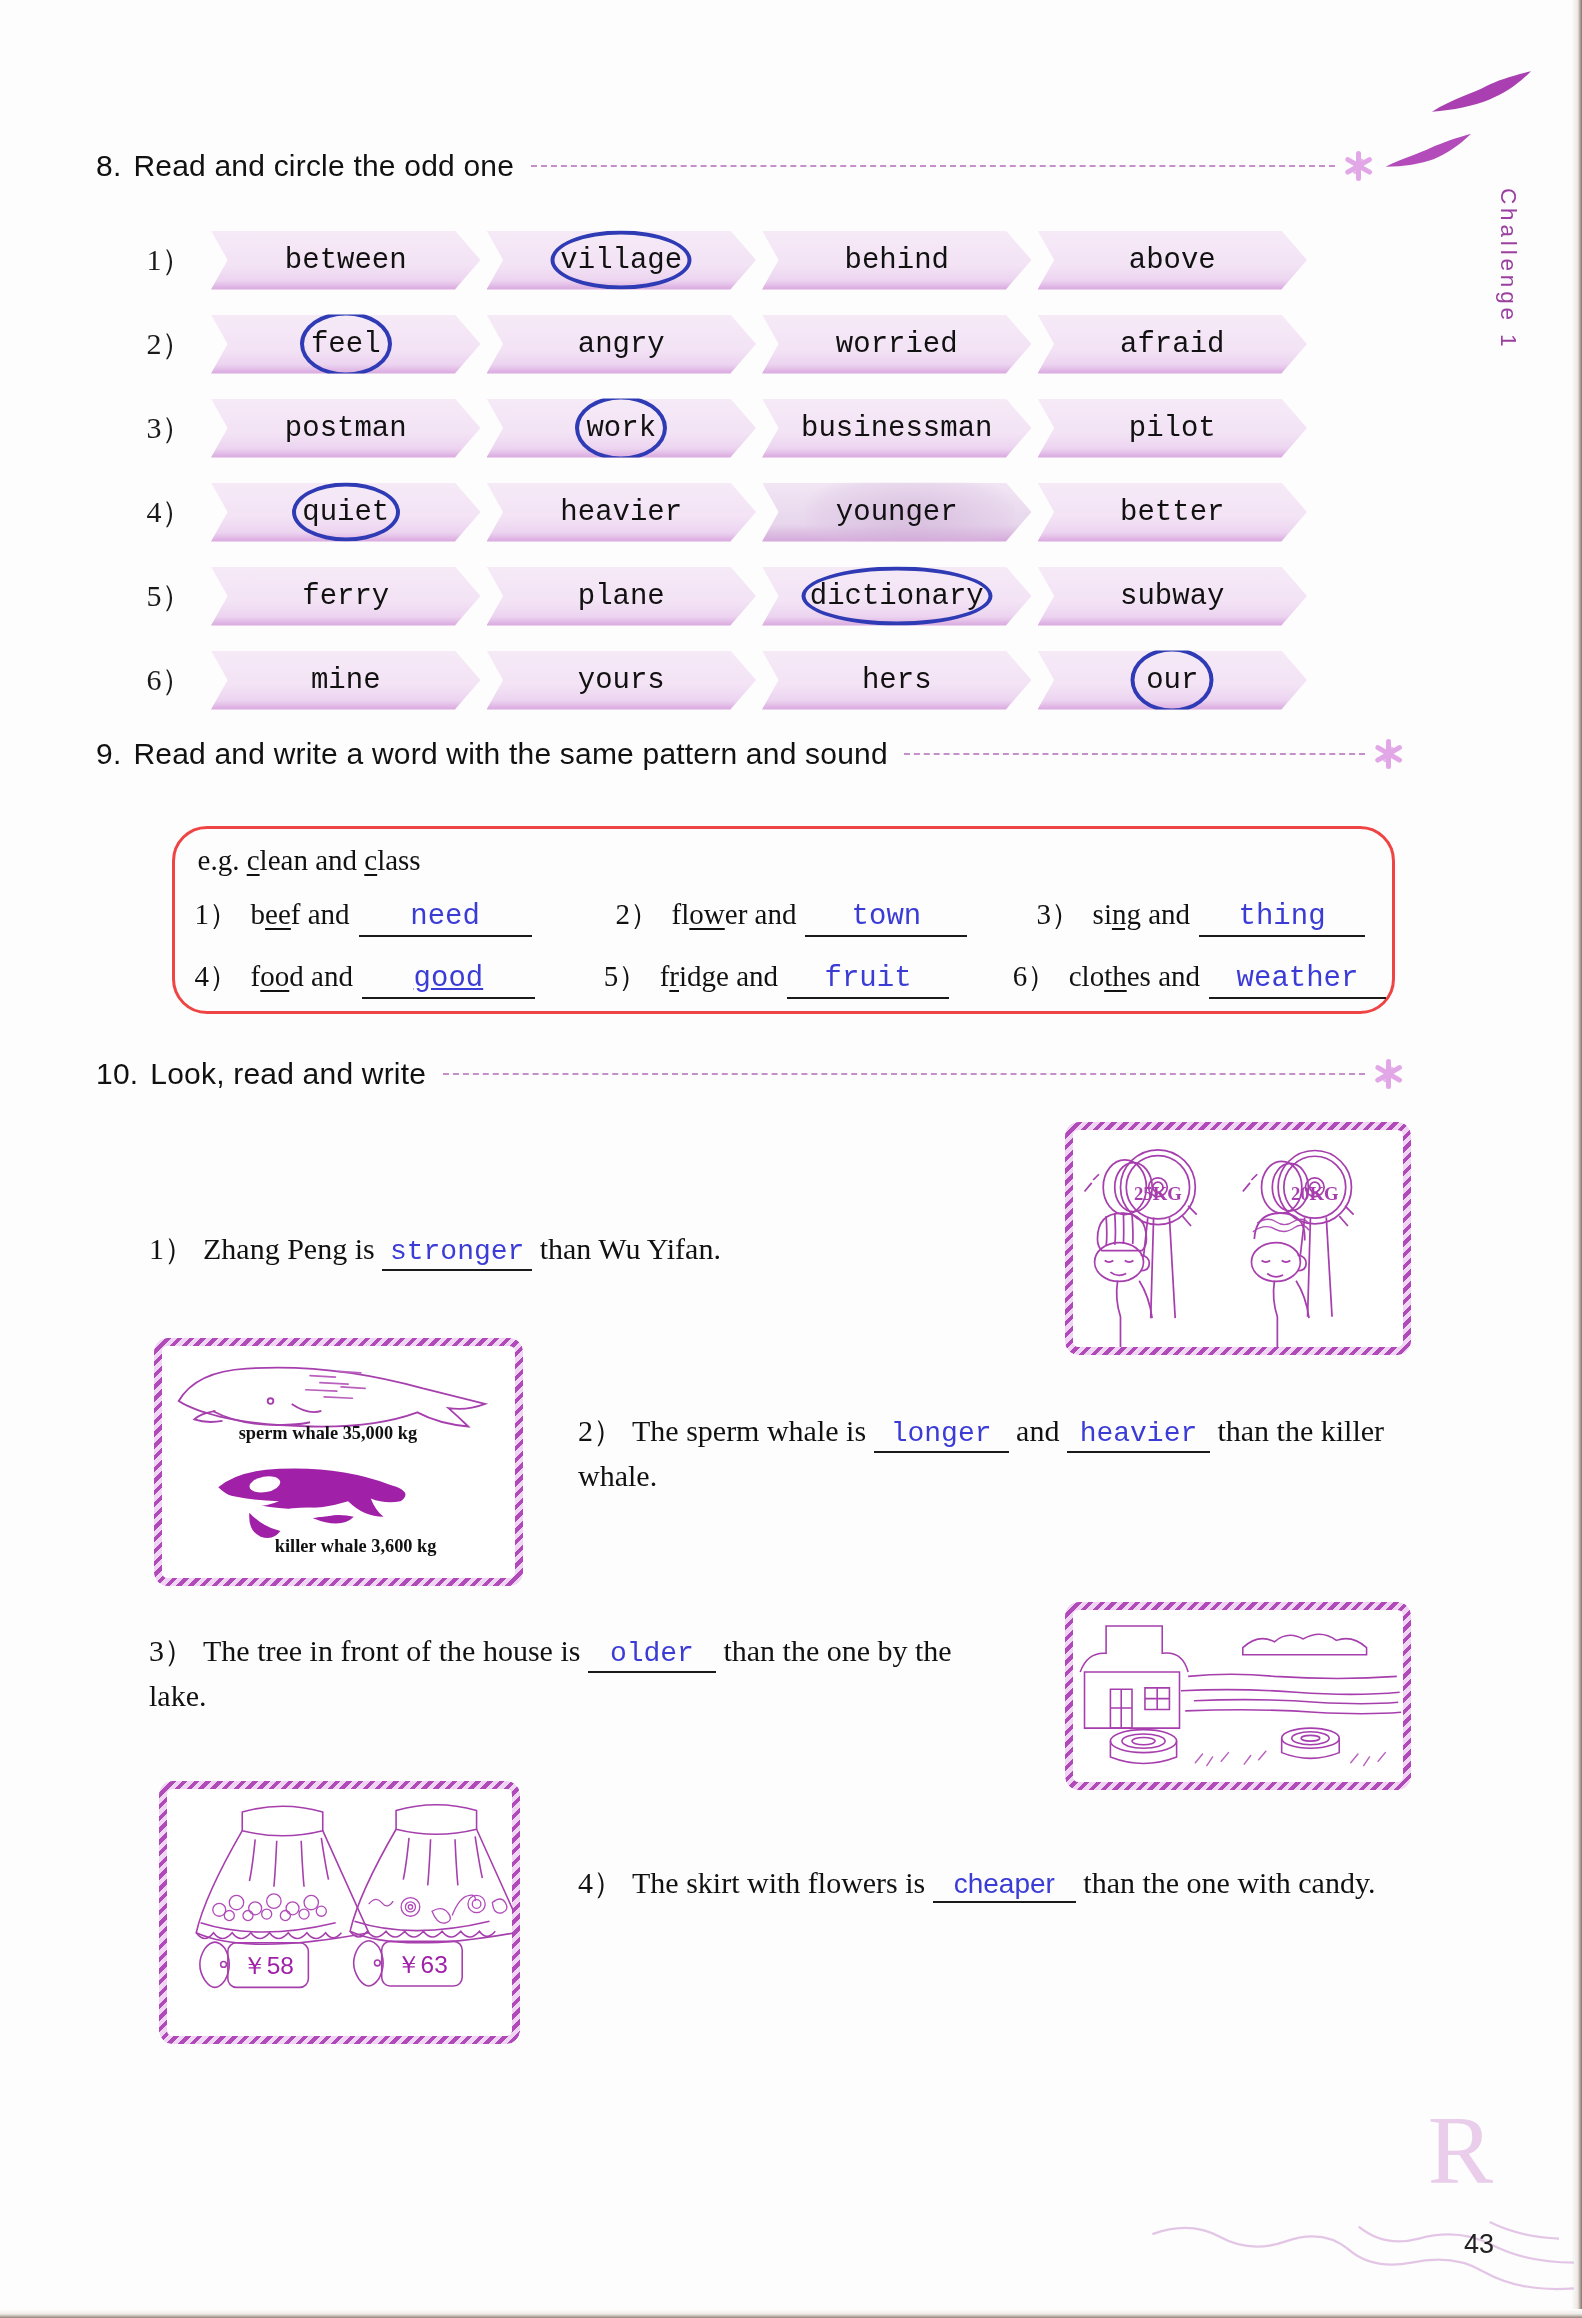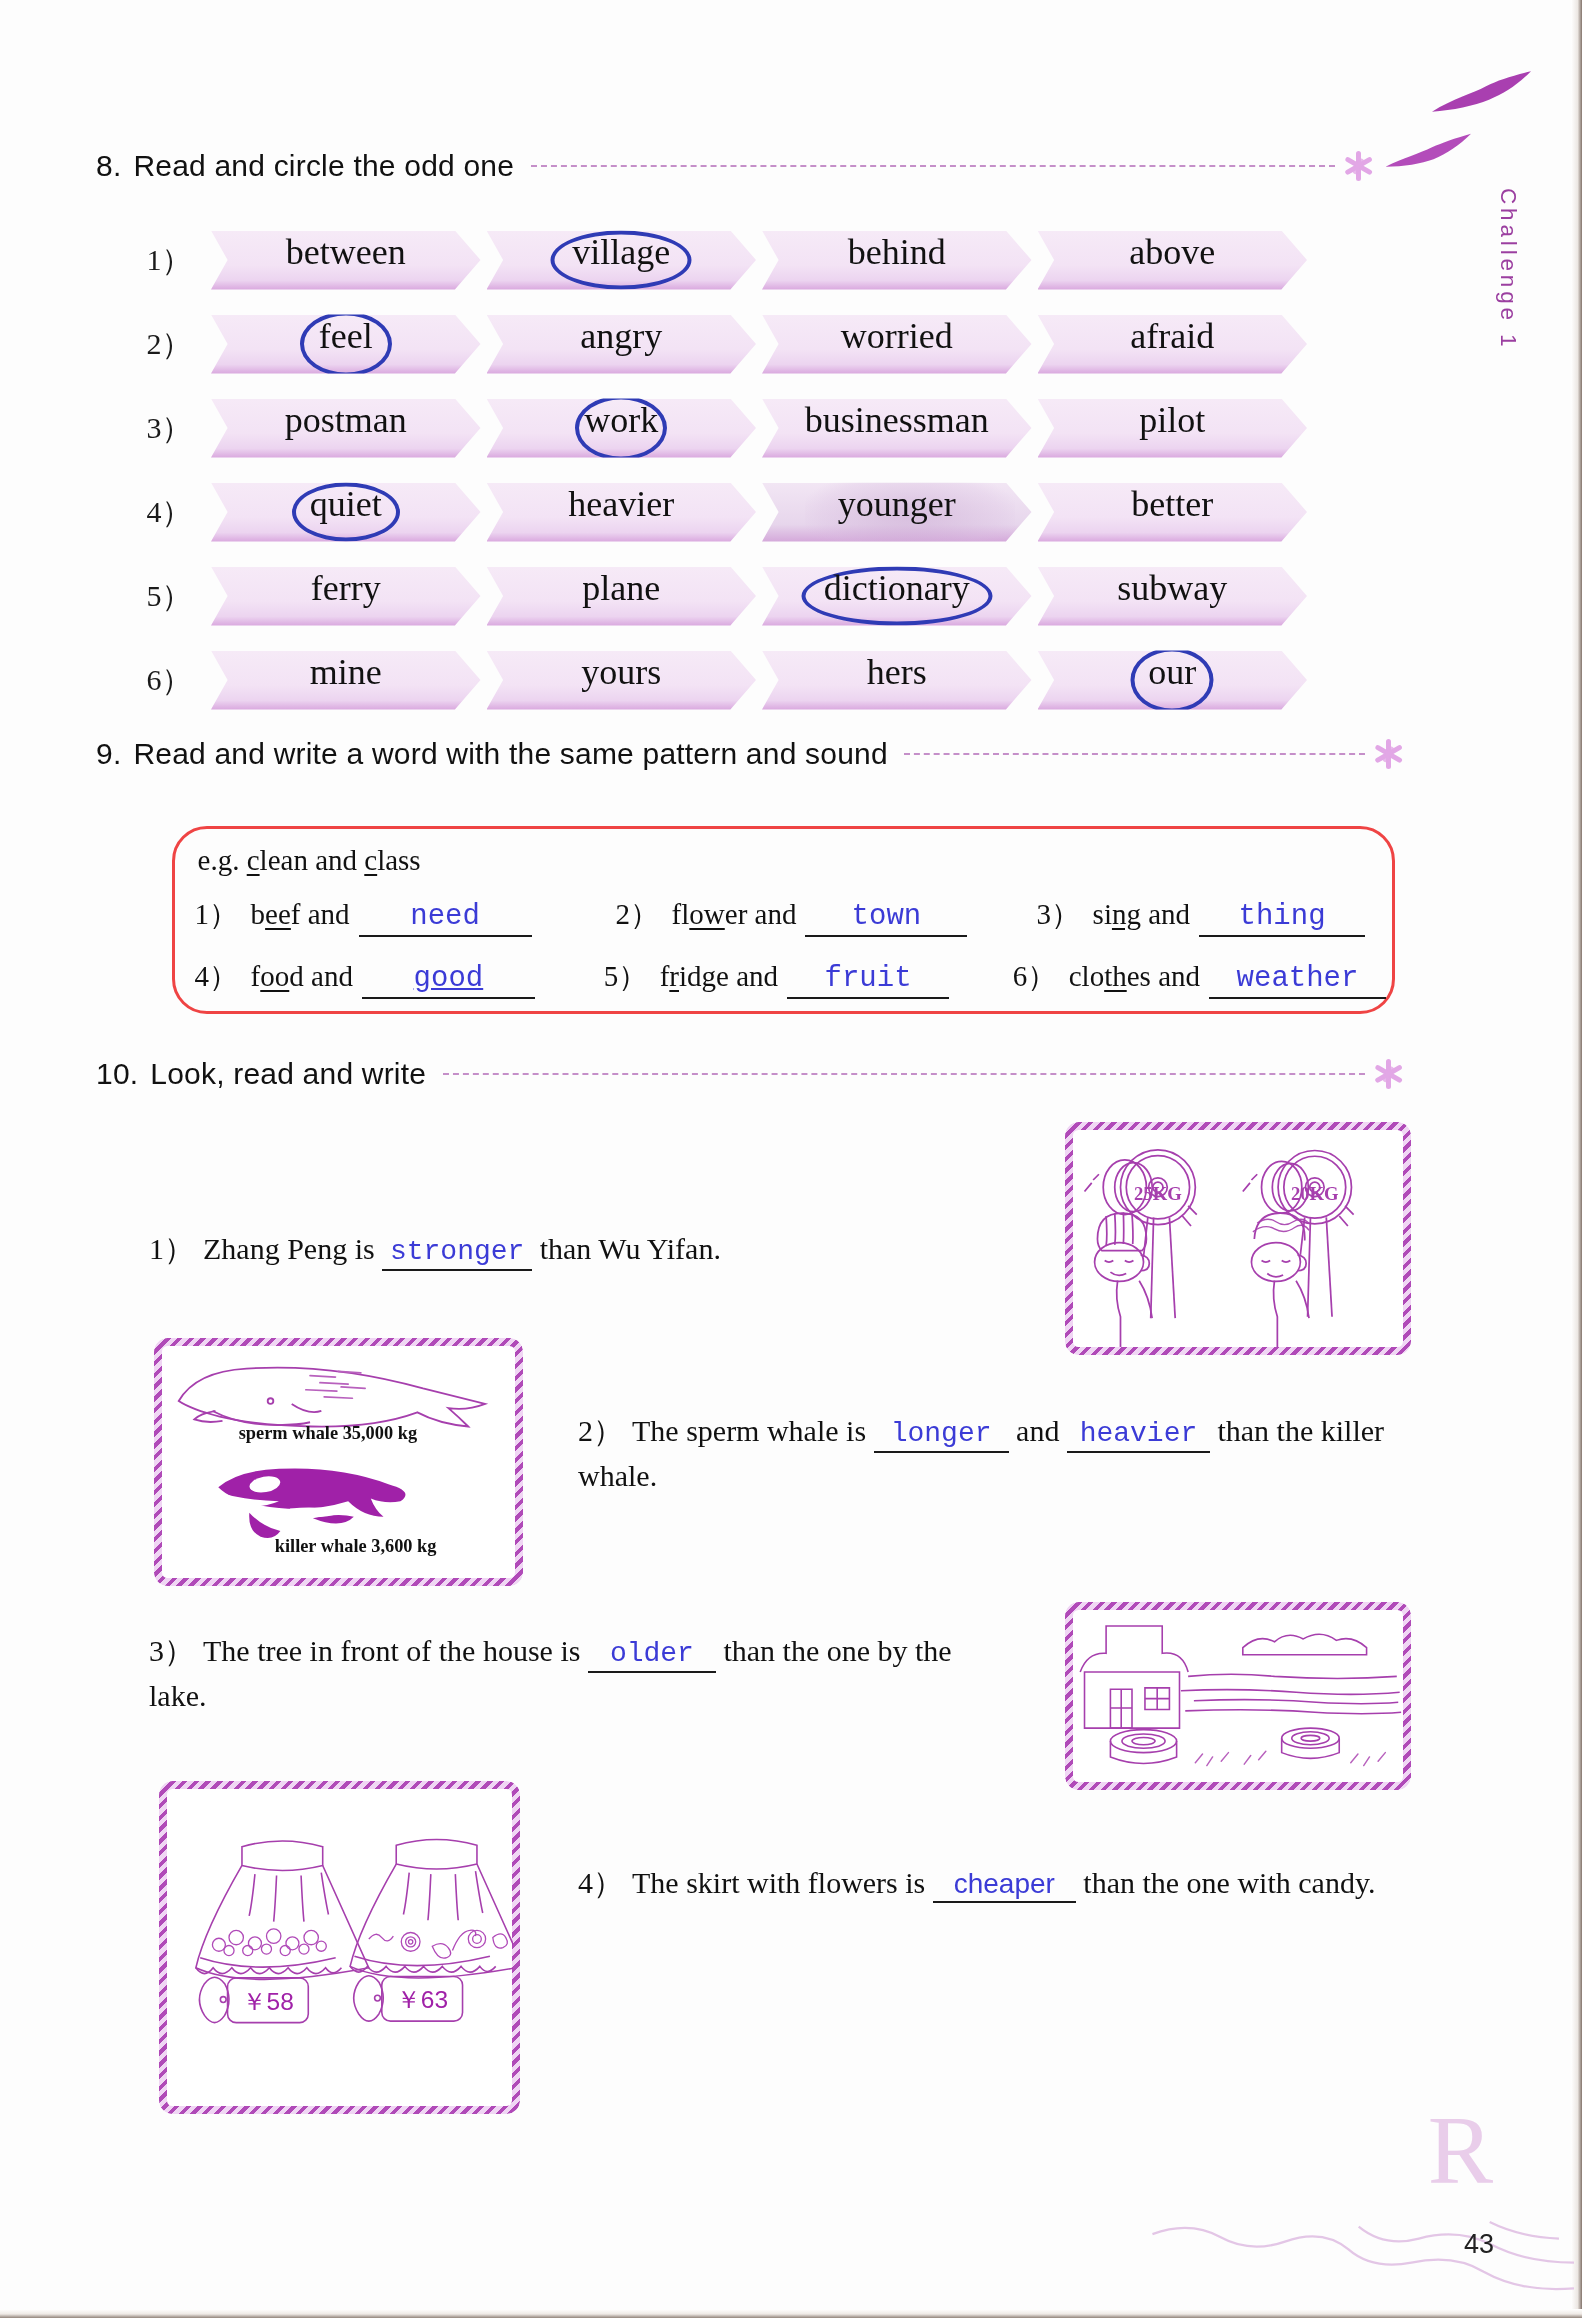--- a/index.html
+++ b/index.html
@@ -71,26 +71,26 @@
   .ex8 { position: absolute; left: 139px; top: 218px; width: 1174px; }
   .arrow-row { display: flex; align-items: center; height: 84px; }
   .rownum {
     width: 72px; flex: none; text-align: right; padding-right: 19.6px;
     font-size: 30px; color: #1a1a1a; font-family: "Liberation Serif", serif;
   }
   .chev-wrap { display: flex; flex: 1 1 auto; height: 59px; }
   .chev {
     position: relative;
     flex: 1 1 0;
-    display: flex; align-items: flex-start; justify-content: center;
+    display: flex; align-items: center; justify-content: center;
     background: linear-gradient(to bottom, #f6eaf7 0%, #f3e3f5 58%, #ecd4f0 84%, #d9a7de 100%);
     margin-right: 6px;
-    font-size: 36px;
+    font-size: 29px;
     color: #111;
-    font-family: Liberation Serif, serif;
+    font-family: Liberation Mono, monospace;
     clip-path: polygon(0 0, calc(100% - 25.6px) 0, 100% 50%, calc(100% - 25.6px) 100%, 0 100%, 16.6px 50%);
   }
   .chev:first-child {
     clip-path: polygon(0 0, calc(100% - 25.6px) 0, 100% 50%, calc(100% - 25.6px) 100%, 0 100%, 16.6px 50%);
   }
   .chev-label { position: relative; z-index: 3; }
   .chev.faded { background: linear-gradient(to bottom,#f2e6f4 0%, #e7d6ec 70%, #d4a8da 100%); }
   .smudge {
     position: absolute; left: 16%; top: -22%;
     width: 78%; height: 150%;
@@ -527,21 +527,21 @@
           <path d="M170 212 l10 -12 M186 216 l8 -12 M206 210 l10 -12 M238 214 l9 -12 M258 208 l10 -12 M386 212 l10 -12 M404 216 l8 -12 M424 210 l10 -12"></path>
         </g>
       </svg>
     </div>
   </div>
 
   <div class="ex10-sentence" style="left:149px;top:1628px;width:835px;">
     <span class="no">3）</span><span>The tree in front of the house is </span><span class="ans" style="min-width:128px">older</span><span> than the one by the lake.</span>
   </div>
 
-  <div class="illus" style="left:159px;top:1781px;width:361px;height:333px;">
+  <div class="illus" style="left:159px;top:1781px;width:361px;height:263px;">
     <div class="illus-inner">
       <svg viewBox="0 0 480 345" width="100%" height="100%">
         <g fill="none" stroke="#a63fad" stroke-width="2.2">
 
           <path d="M104 32 q56 -16 112 0 l0 26 q-56 14 -112 0Z"></path>
           <path d="M104 58 q-52 90 -64 142 q70 32 240 0 q-24 -54 -64 -142"></path>
           <path d="M122 70 q-4 40 -8 58 M152 72 q-2 44 -4 64 M186 72 q2 44 4 64 M214 68 q6 40 10 58"></path>
           <path d="M40 200 q12 16 24 0 q12 16 26 0 q12 16 26 0 q12 16 26 0 q12 16 26 0 q12 16 26 0 q12 16 26 0 q10 14 22 0"></path>
           <path d="M46 186 q80 26 188 0"></path>
         </g>

